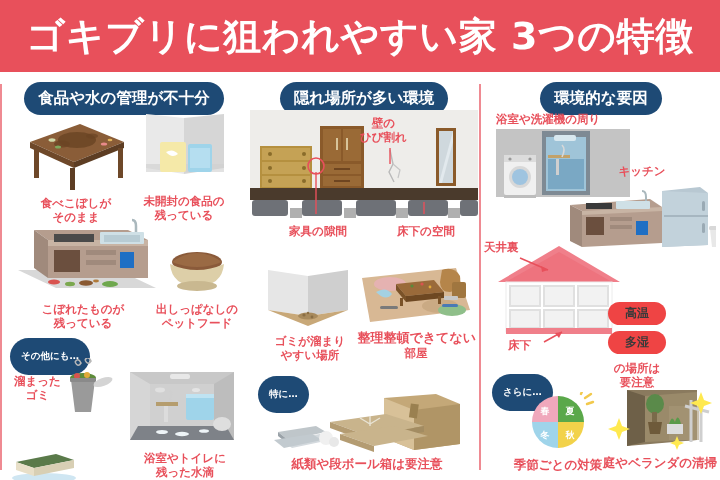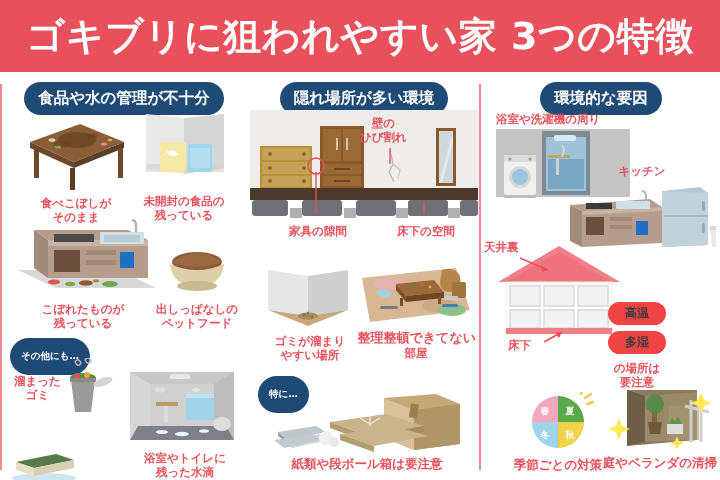--- a/index.html
+++ b/index.html
@@ -410,20 +410,23 @@
       <div class="cap" style="position:absolute; left:22px; top:100px;">床下</div>
     </div>
 
     <div class="item" style="left:126px; top:222px; width:70px;">
       <div class="ybadge">高温</div>
       <div class="ybadge" style="margin-top:6px;">多湿</div>
       <div class="cap" style="margin-top:7px; width:58px;">の場所は</div>
       <div class="cap" style="width:58px;">要注意</div>
     </div>
 
+    <div class="item" style="left:10px; top:294px;">
+      <div class="badge-sm">さらに…</div>
+    </div>
 
     <div class="item" style="left:24px; top:312px; width:104px;">
       <svg width="74" height="62" viewBox="0 0 74 62" style="margin:0 auto;">
         <path d="M37 30 L37 4 A26 26 0 0 0 11 30 Z" fill="#f0a8bc"></path>
         <path d="M37 30 L37 4 A26 26 0 0 1 63 30 Z" fill="#5aa84a"></path>
         <path d="M37 30 L63 30 A26 26 0 0 1 37 56 Z" fill="#f2d24a"></path>
         <path d="M37 30 L37 56 A26 26 0 0 1 11 30 Z" fill="#9fd4ea"></path>
         <text x="24" y="22" font-size="9" fill="#ffffff" font-weight="bold" text-anchor="middle" font-family="DejaVu Sans, sans-serif">春</text>
         <text x="49" y="22" font-size="9" fill="#ffffff" font-weight="bold" text-anchor="middle" font-family="DejaVu Sans, sans-serif">夏</text>
         <text x="49" y="46" font-size="9" fill="#ffffff" font-weight="bold" text-anchor="middle" font-family="DejaVu Sans, sans-serif">秋</text>

